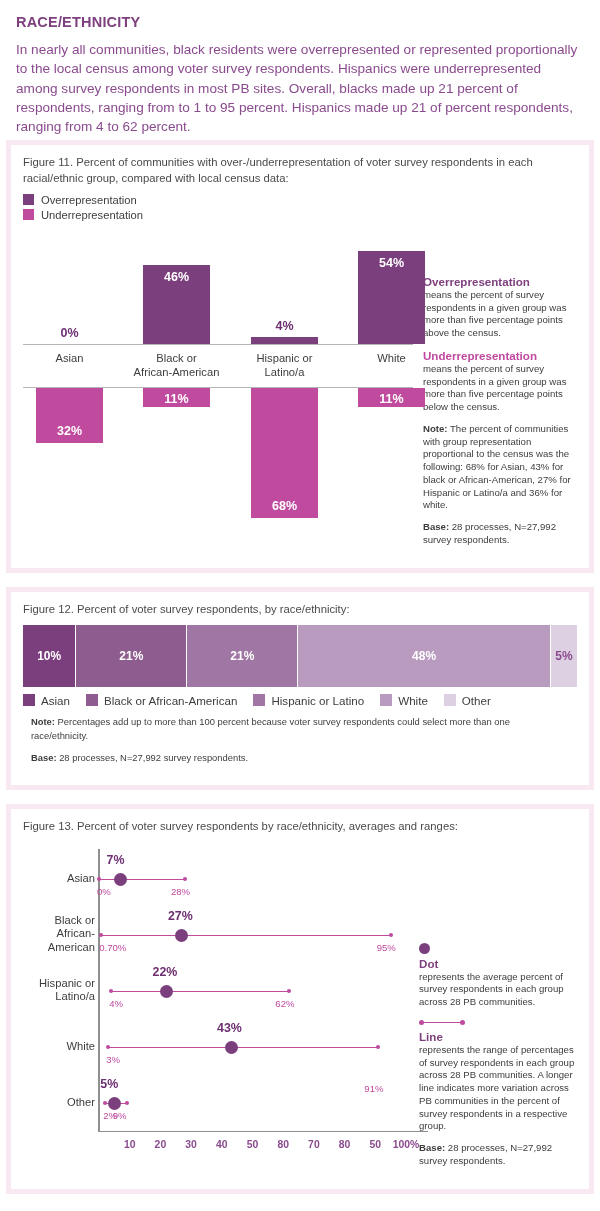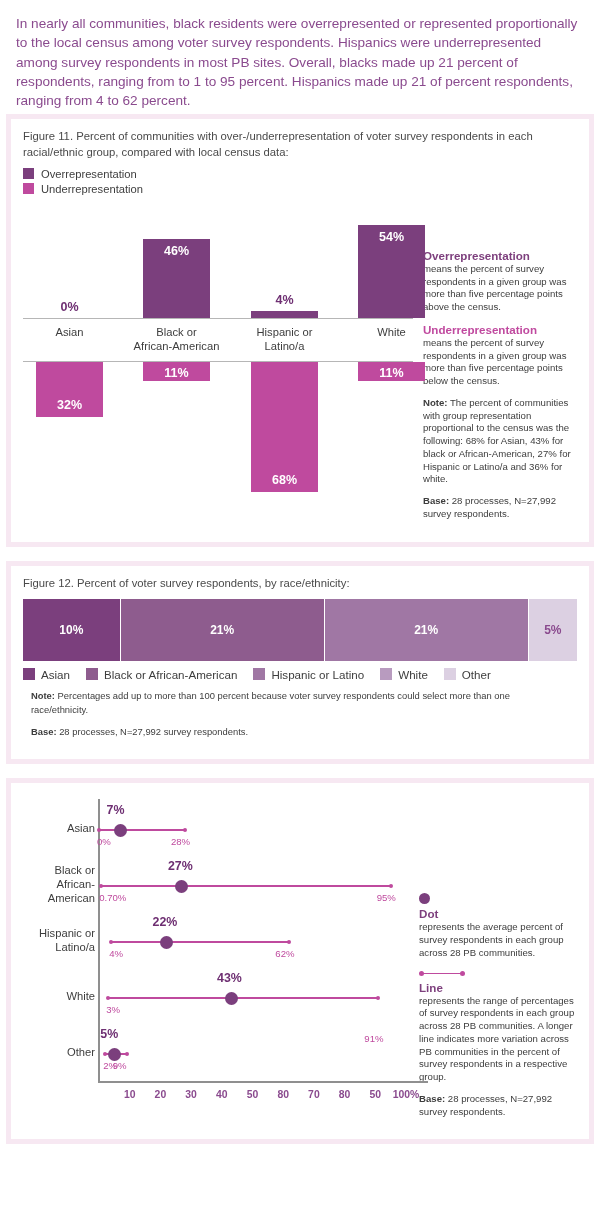--- a/index.html
+++ b/index.html
@@ -228,20 +228,21 @@
 
   .dot-sample { width: 11px; height: 11px; border-radius: 50%; background: #7b3f7d; margin-bottom: 3px; }
   .line-sample { position: relative; width: 46px; height: 9px; margin: 8px 0 3px 0; }
   .line-sample .ls-bar { position: absolute; top: 4px; left: 2px; width: 42px; height: 1.6px; background: #bf4a9e; }
   .line-sample .ls-c { position: absolute; top: 2.5px; width: 5px; height: 5px; border-radius: 50%; background: #bf4a9e; }
 </style>
 </head>
 <body>
 
 <div class="intro">
+  <h1 class="section-title">RACE/ETHNICITY</h1>
   <p class="intro-body">In nearly all communities, black residents were overrepresented or represented proportionally to the local census among voter survey respondents. Hispanics were underrepresented among survey respondents in most PB sites. Overall, blacks made up 21 percent of respondents, ranging from to 1 to 95 percent. Hispanics made up 21 of percent respondents, ranging from 4 to 62 percent.</p>
 </div>
 
 <div class="panel">
   <div class="panel-inner">
     <p class="fig-caption">Figure 11. Percent of communities with over-/underrepresentation of voter survey respondents in each racial/ethnic group, compared with local census data:</p>
 
     <div class="legend-11" id="f11-legend">
         <div class="row">
           <span class="sw" style="background: rgb(123, 63, 125);"></span>
@@ -310,20 +311,21 @@
   </div>
 </div>
 
 <div class="panel">
   <div class="panel-inner">
     <p class="fig-caption">Figure 12. Percent of voter survey respondents, by race/ethnicity:</p>
     <div class="stack" id="f12-stack">
         <div class="seg" style="flex: 10 0 0px; background: rgb(123, 63, 125); color: rgb(255, 255, 255);">10%</div>
         <div class="seg" style="flex: 21 0 0px; background: rgb(142, 92, 142); color: rgb(255, 255, 255);">21%</div>
         <div class="seg" style="flex: 21 0 0px; background: rgb(160, 119, 164); color: rgb(255, 255, 255);">21%</div>
+        <div class="seg" style="flex: 48 0 0px; background: rgb(184, 155, 191); color: rgb(255, 255, 255);">48%</div>
         <div class="seg" style="flex: 5 0 0px; background: rgb(220, 208, 226); color: rgb(138, 74, 142);">5%</div>
       </div>
     <div class="legend-12" id="f12-legend">
         <div class="item">
           <span class="sw" style="background: rgb(123, 63, 125);"></span>
           <span class="lb">Asian</span>
         </div>
         <div class="item">
           <span class="sw" style="background: rgb(142, 92, 142);"></span>
           <span class="lb">Black or African-American</span>
@@ -341,20 +343,21 @@
           <span class="lb">Other</span>
         </div>
       </div>
     <p class="note"><b>Note:</b><span> Percentages add up to more than 100 percent because voter survey respondents could select more than one race/ethnicity.</span></p>
     <p class="note"><b>Base:</b><span> 28 processes, N=27,992 survey respondents.</span></p>
   </div>
 </div>
 
 <div class="panel">
   <div class="panel-inner">
+    <p class="fig-caption">Figure 13. Percent of voter survey respondents by race/ethnicity, averages and ranges:</p>
     <div class="f13-wrap">
       <div class="f13-chart">
         <div class="plot" id="f13-plot">
           <div class="yaxis"></div>
           <div class="xaxis"></div>
         <div class="ylabel" style="left: 0px; top: 29px;">
               <div>Asian</div>
             </div>
             <div class="range-line" style="left: 76px; top: 36px; width: 85.96px;"></div>
             <div class="cap" style="left: 74px; top: 34.8px;"></div>

